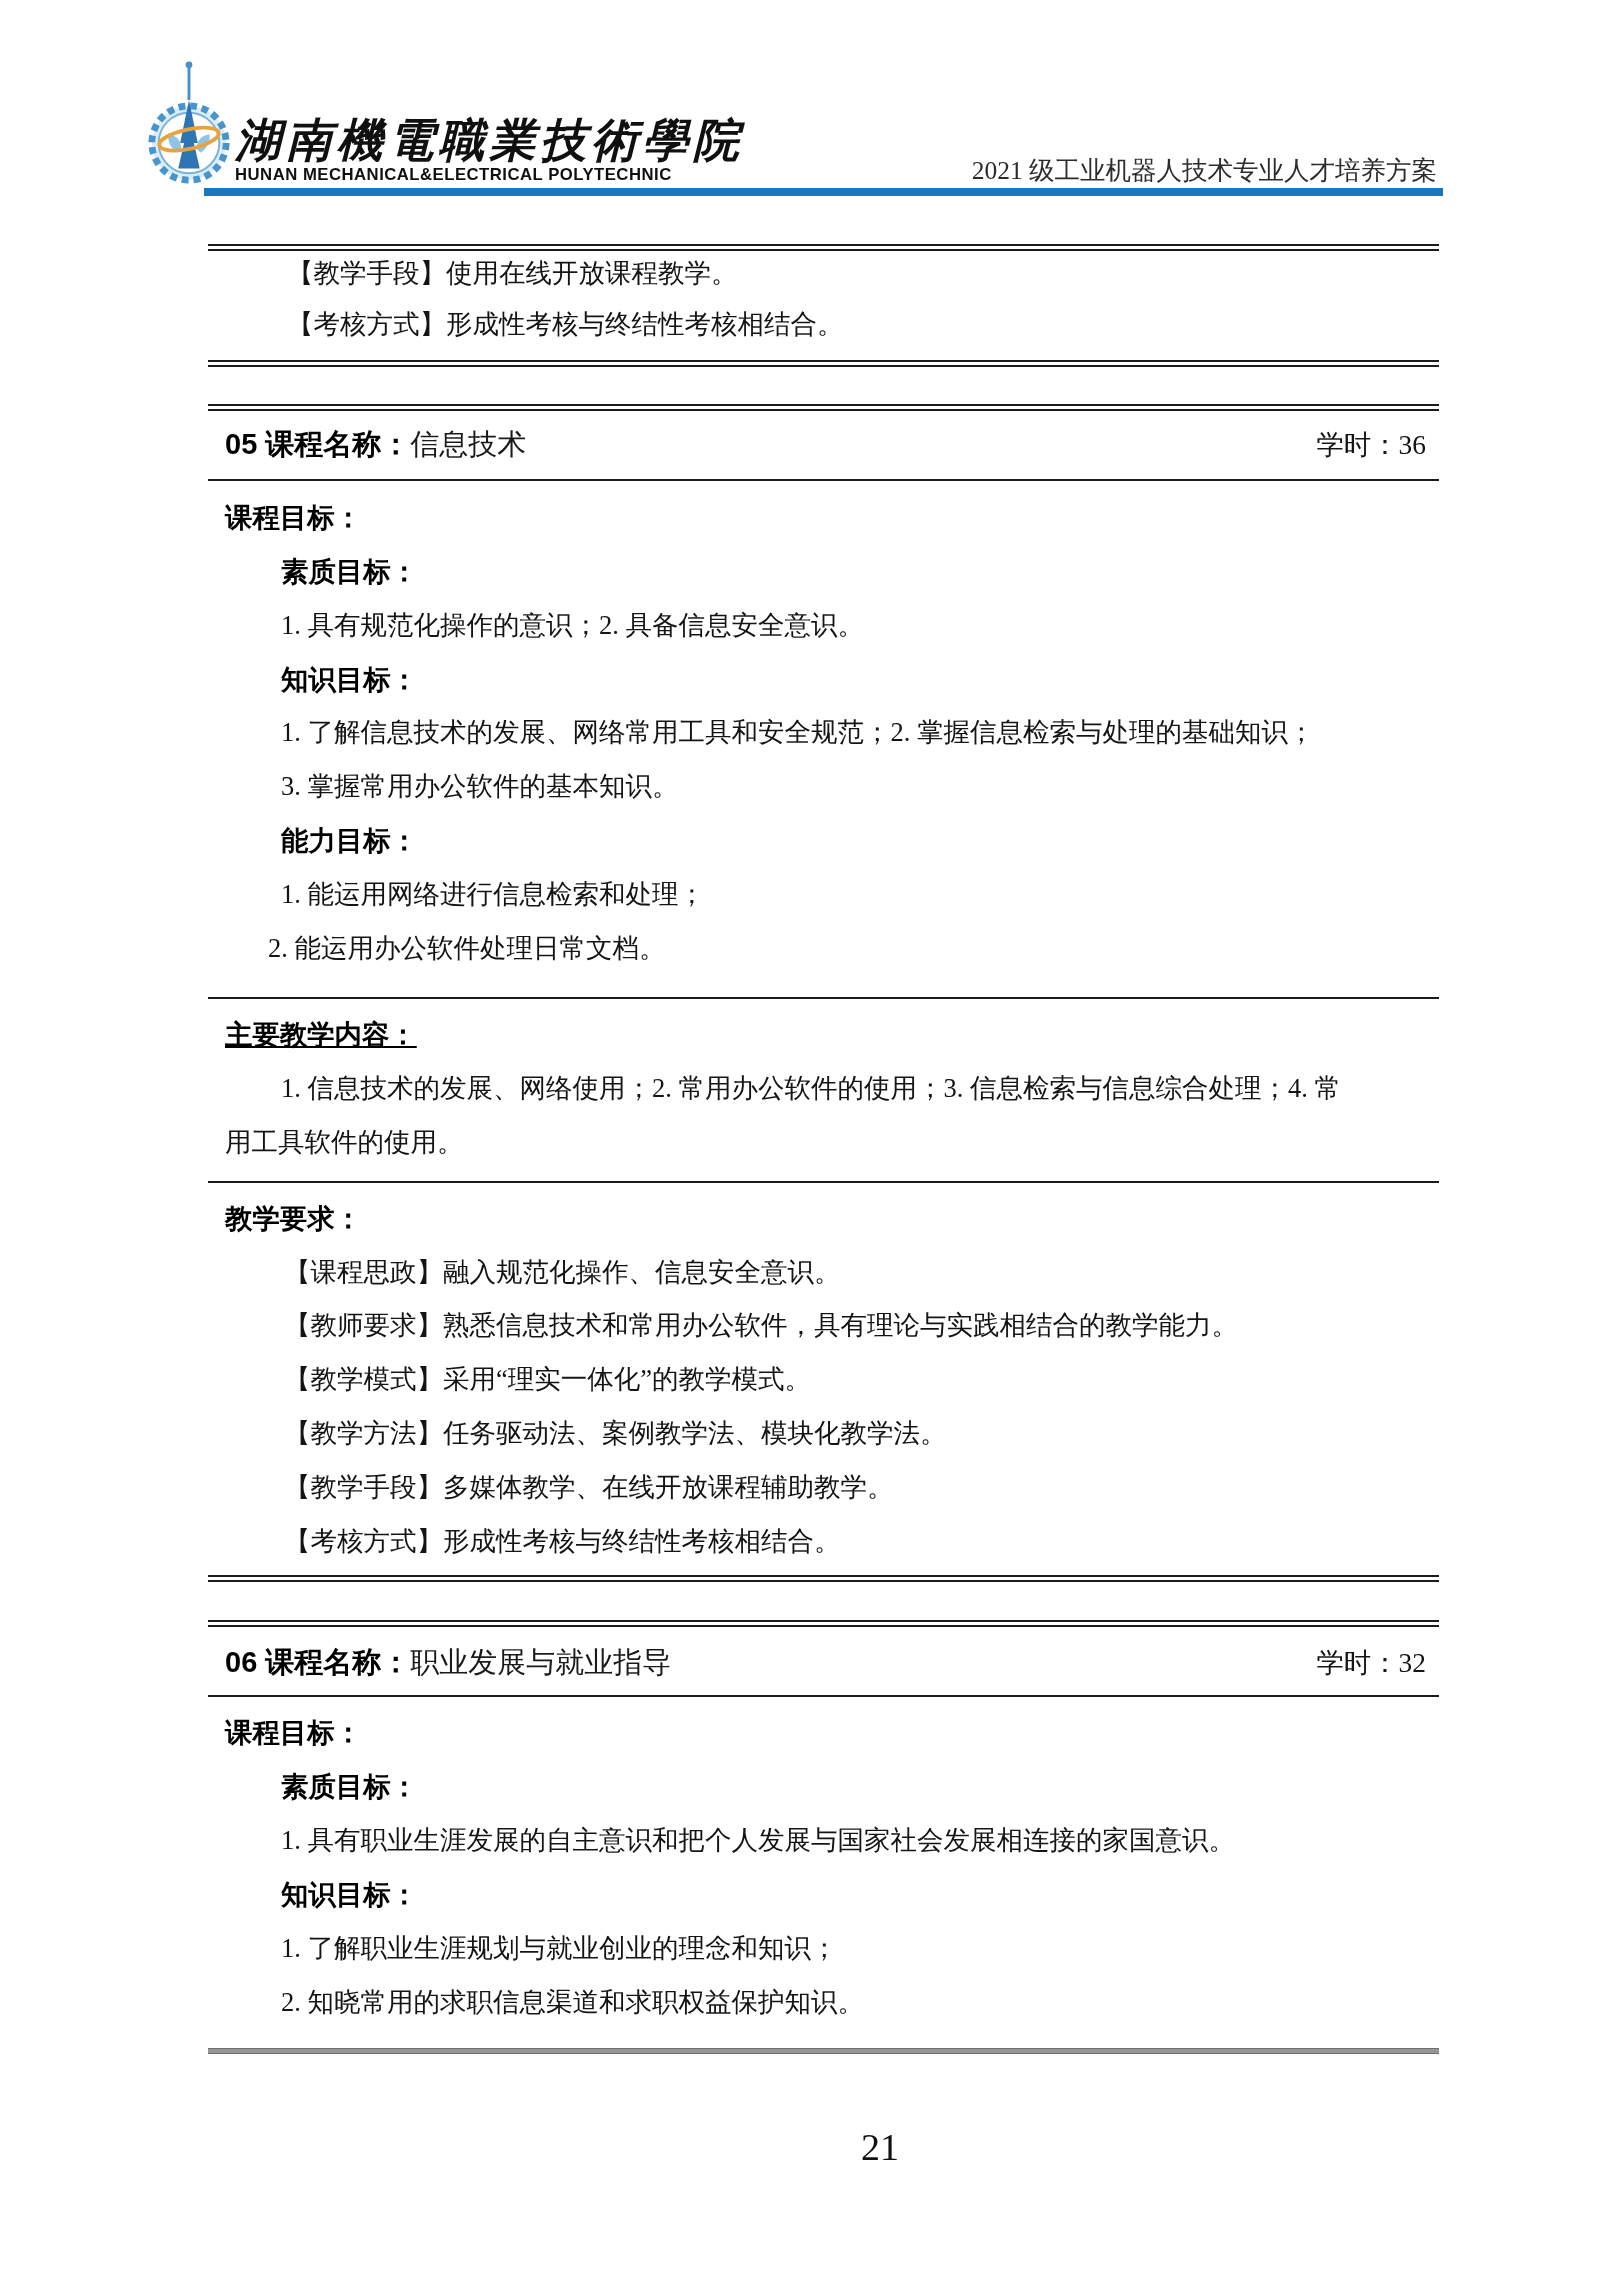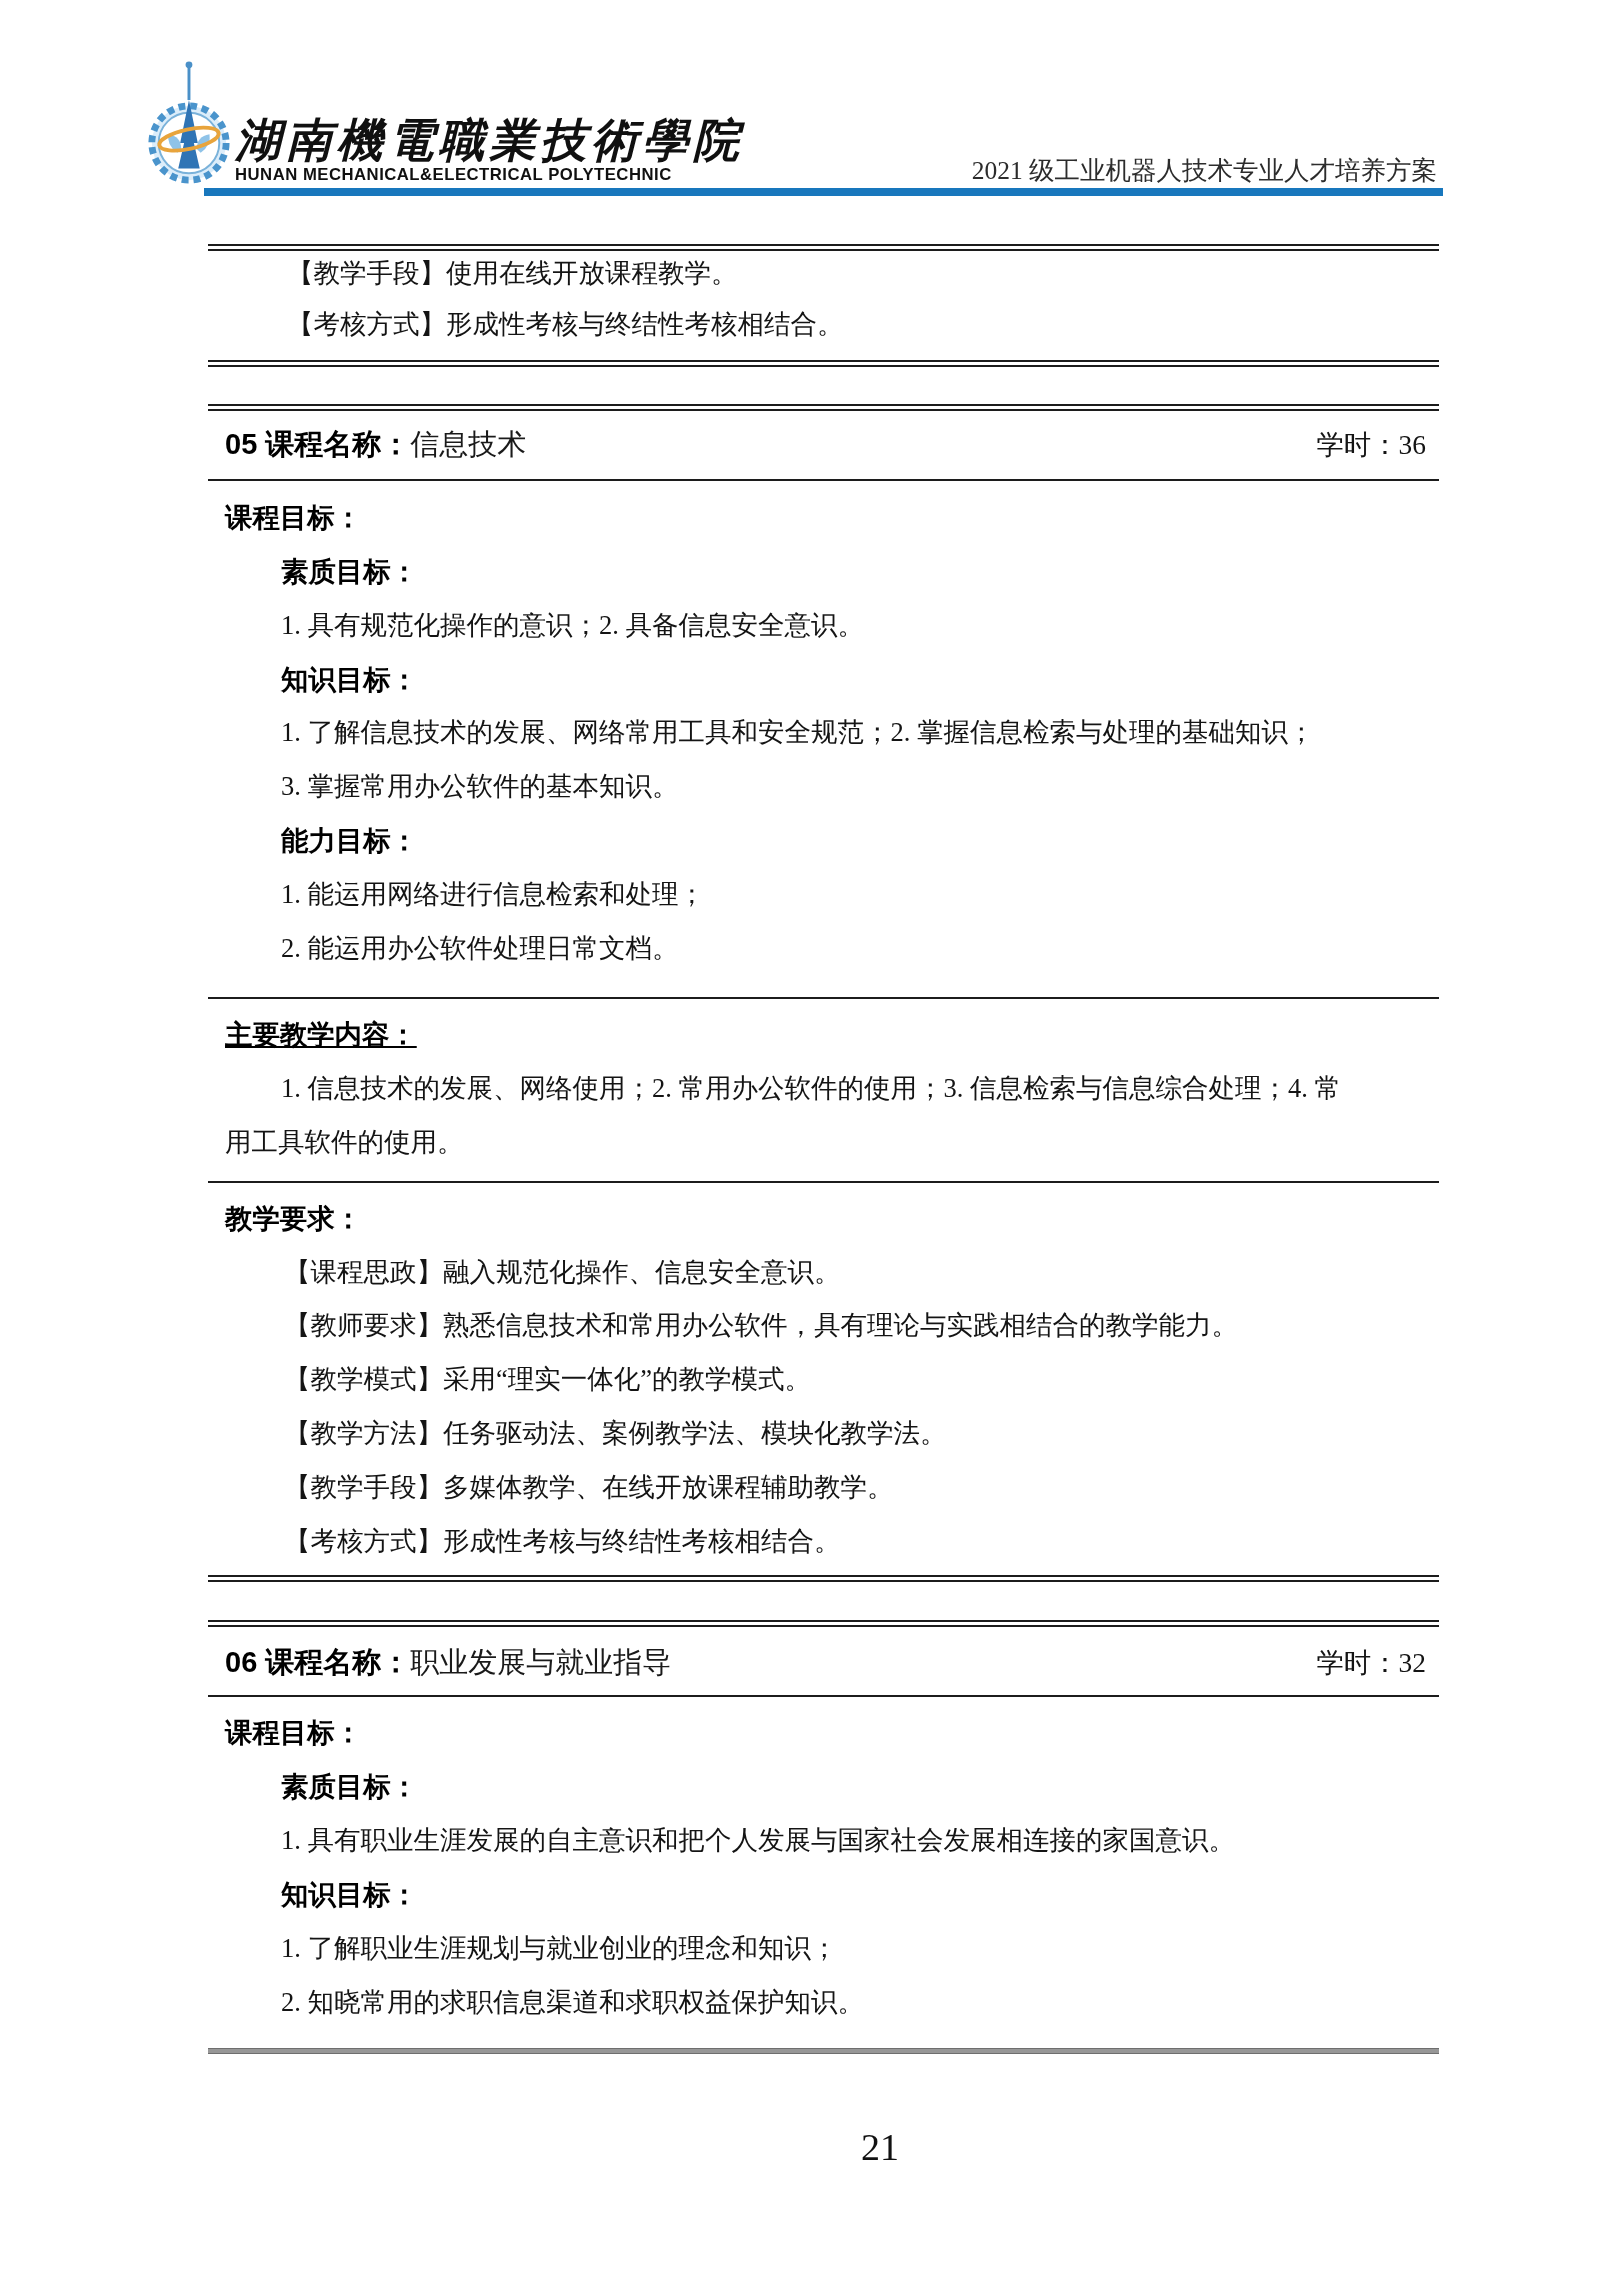--- a/index.html
+++ b/index.html
@@ -77,21 +77,21 @@
   <div class="rule-single" style="top:479px;"></div>
 
   <div class="h-main" style="left:225px; top:501px;">课程目标：</div>
   <div class="h-sub" style="left:281px; top:555px;">素质目标：</div>
   <div class="body-line" style="left:281px; top:609px;">1. 具有规范化操作的意识；2. 具备信息安全意识。</div>
   <div class="h-sub" style="left:281px; top:663px;">知识目标：</div>
   <div class="body-line" style="left:281px; top:716px;">1. 了解信息技术的发展、网络常用工具和安全规范；2. 掌握信息检索与处理的基础知识；</div>
   <div class="body-line" style="left:281px; top:770px;">3. 掌握常用办公软件的基本知识。</div>
   <div class="h-sub" style="left:281px; top:824px;">能力目标：</div>
   <div class="body-line" style="left:281px; top:878px;">1. 能运用网络进行信息检索和处理；</div>
-  <div class="body-line" style="left:281px; top:932px;">2. 能运用办公软件处理日常文档。</div>
+  <div class="body-line" style="left:268px; top:932px;">2. 能运用办公软件处理日常文档。</div>
 
   <div class="rule-single" style="top:997px;"></div>
   <div class="h-main" style="left:225px; top:1018px;text-decoration:underline;">主要教学内容：</div>
   <div class="body-line" style="left:281px; top:1072px;">1. 信息技术的发展、网络使用；2. 常用办公软件的使用；3. 信息检索与信息综合处理；4. 常</div>
   <div class="body-line" style="left:225px; top:1126px;">用工具软件的使用。</div>
 
   <div class="rule-single" style="top:1181px;"></div>
   <div class="h-main" style="left:225px; top:1202px;">教学要求：</div>
   <div class="body-line" style="left:284px; top:1256px;">【课程思政】融入规范化操作、信息安全意识。</div>
   <div class="body-line" style="left:284px; top:1309px;">【教师要求】熟悉信息技术和常用办公软件，具有理论与实践相结合的教学能力。</div>

